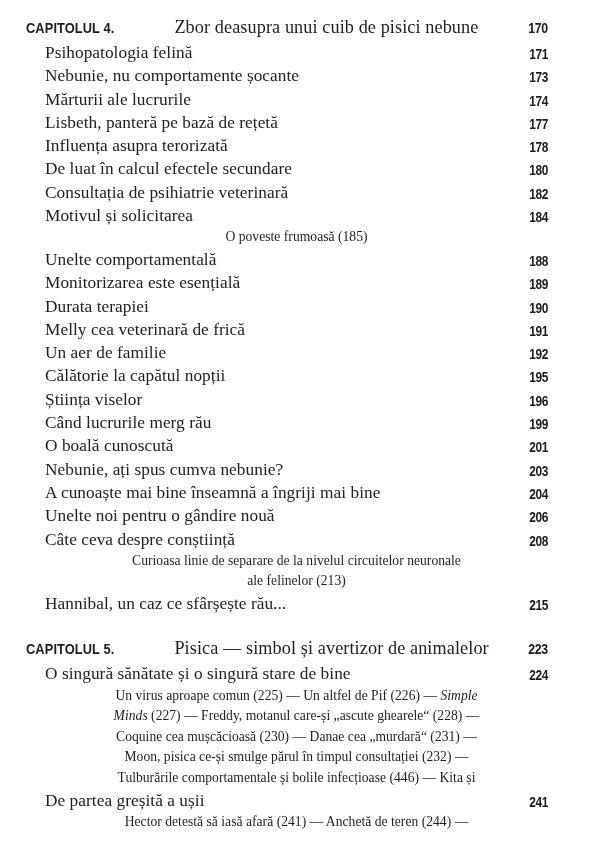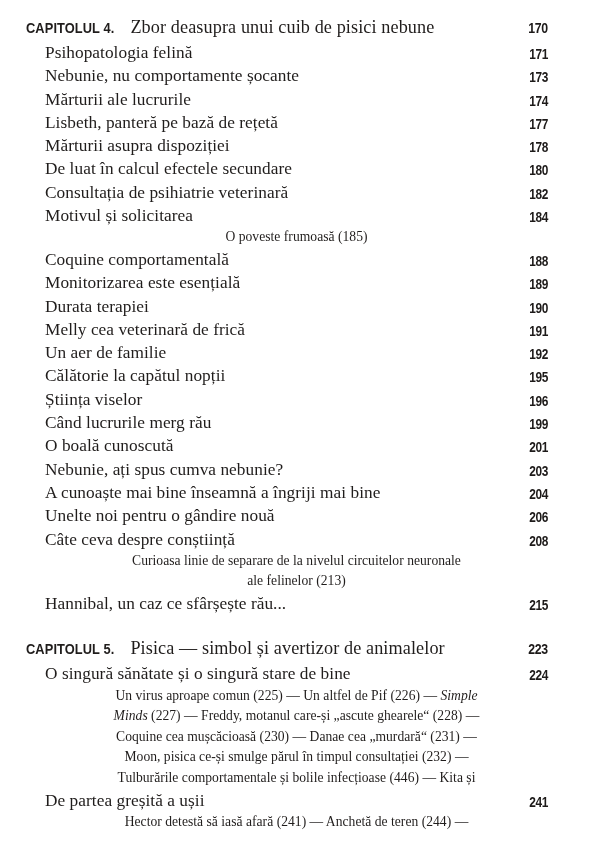--- a/index.html
+++ b/index.html
@@ -64,20 +64,21 @@
     transform: scaleX(0.88);
     transform-origin: left center;
     display: inline-block;
     vertical-align: baseline;
     margin-right: 4px;
   }
   .chapter .ctitle {
     font-family: "Liberation Serif", serif;
     font-size: 18.2px;
     letter-spacing: 0.1px;
+    margin-left: 44px;
   }
   .chapter .pg {
     font-size: 15px;
     top: 1px;
   }
 
   
   .sec {
     font-size: 17.3px;
     line-height: 23.3px;
@@ -106,26 +107,26 @@
 </head>
 <body>
 
 <div class="page">
   <div id="toc-root">
       <div class="row chapter"><span class="cap">CAPITOLUL 4.</span><span class="ctitle">Zbor deasupra unui cuib de pisici nebune</span><span class="pg">170</span></div>
       <div class="row sec"><span class="txt">Psihopatologia felină</span><span class="pg">171</span></div>
       <div class="row sec"><span class="txt">Nebunie, nu comportamente șocante</span><span class="pg">173</span></div>
       <div class="row sec"><span class="txt">Mărturii ale lucrurile</span><span class="pg">174</span></div>
       <div class="row sec"><span class="txt">Lisbeth, panteră pe bază de rețetă</span><span class="pg">177</span></div>
-      <div class="row sec"><span class="txt">Mărturii asupra dispoziției</span><span class="pg">178</span></div>
+      <div class="row sec"><span class="txt">Influența asupra terorizată</span><span class="pg">178</span></div>
       <div class="row sec"><span class="txt">De luat în calcul efectele secundare</span><span class="pg">180</span></div>
       <div class="row sec"><span class="txt">Consultația de psihiatrie veterinară</span><span class="pg">182</span></div>
       <div class="row sec"><span class="txt">Motivul și solicitarea</span><span class="pg">184</span></div>
       <div class="row note"><span class="txt">O poveste frumoasă (185)</span></div>
-      <div class="row sec"><span class="txt">Coquine comportamentală</span><span class="pg">188</span></div>
+      <div class="row sec"><span class="txt">Unelte comportamentală</span><span class="pg">188</span></div>
       <div class="row sec"><span class="txt">Monitorizarea este esențială</span><span class="pg">189</span></div>
       <div class="row sec"><span class="txt">Durata terapiei</span><span class="pg">190</span></div>
       <div class="row sec"><span class="txt">Melly cea veterinară de frică</span><span class="pg">191</span></div>
       <div class="row sec"><span class="txt">Un aer de familie</span><span class="pg">192</span></div>
       <div class="row sec"><span class="txt">Călătorie la capătul nopții</span><span class="pg">195</span></div>
       <div class="row sec"><span class="txt">Știința viselor</span><span class="pg">196</span></div>
       <div class="row sec"><span class="txt">Când lucrurile merg rău</span><span class="pg">199</span></div>
       <div class="row sec"><span class="txt">O boală cunoscută</span><span class="pg">201</span></div>
       <div class="row sec"><span class="txt">Nebunie, ați spus cumva nebunie?</span><span class="pg">203</span></div>
       <div class="row sec"><span class="txt">A cunoaște mai bine înseamnă a îngriji mai bine</span><span class="pg">204</span></div>

